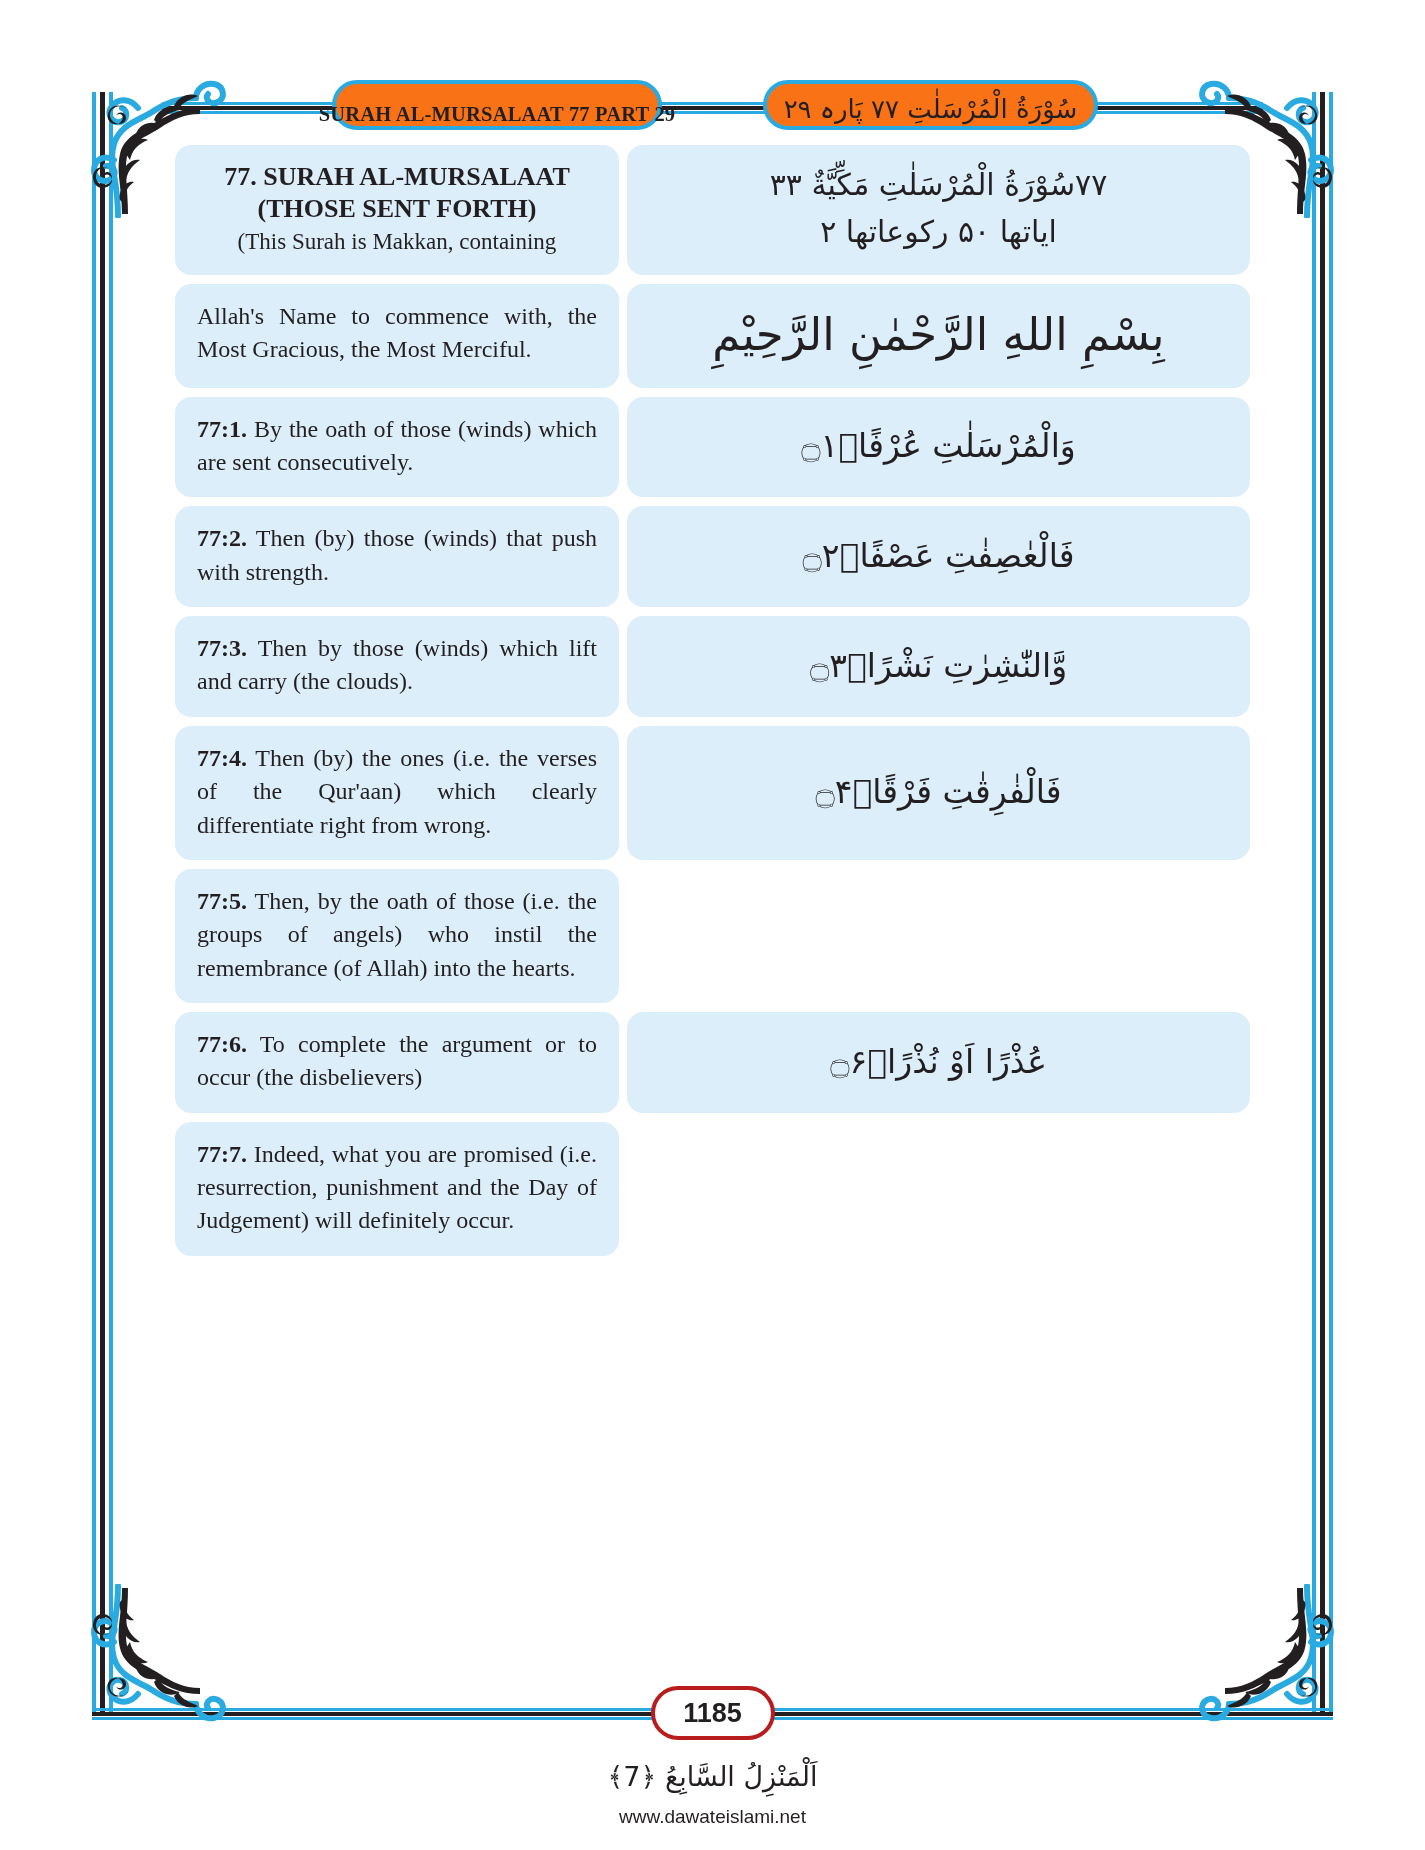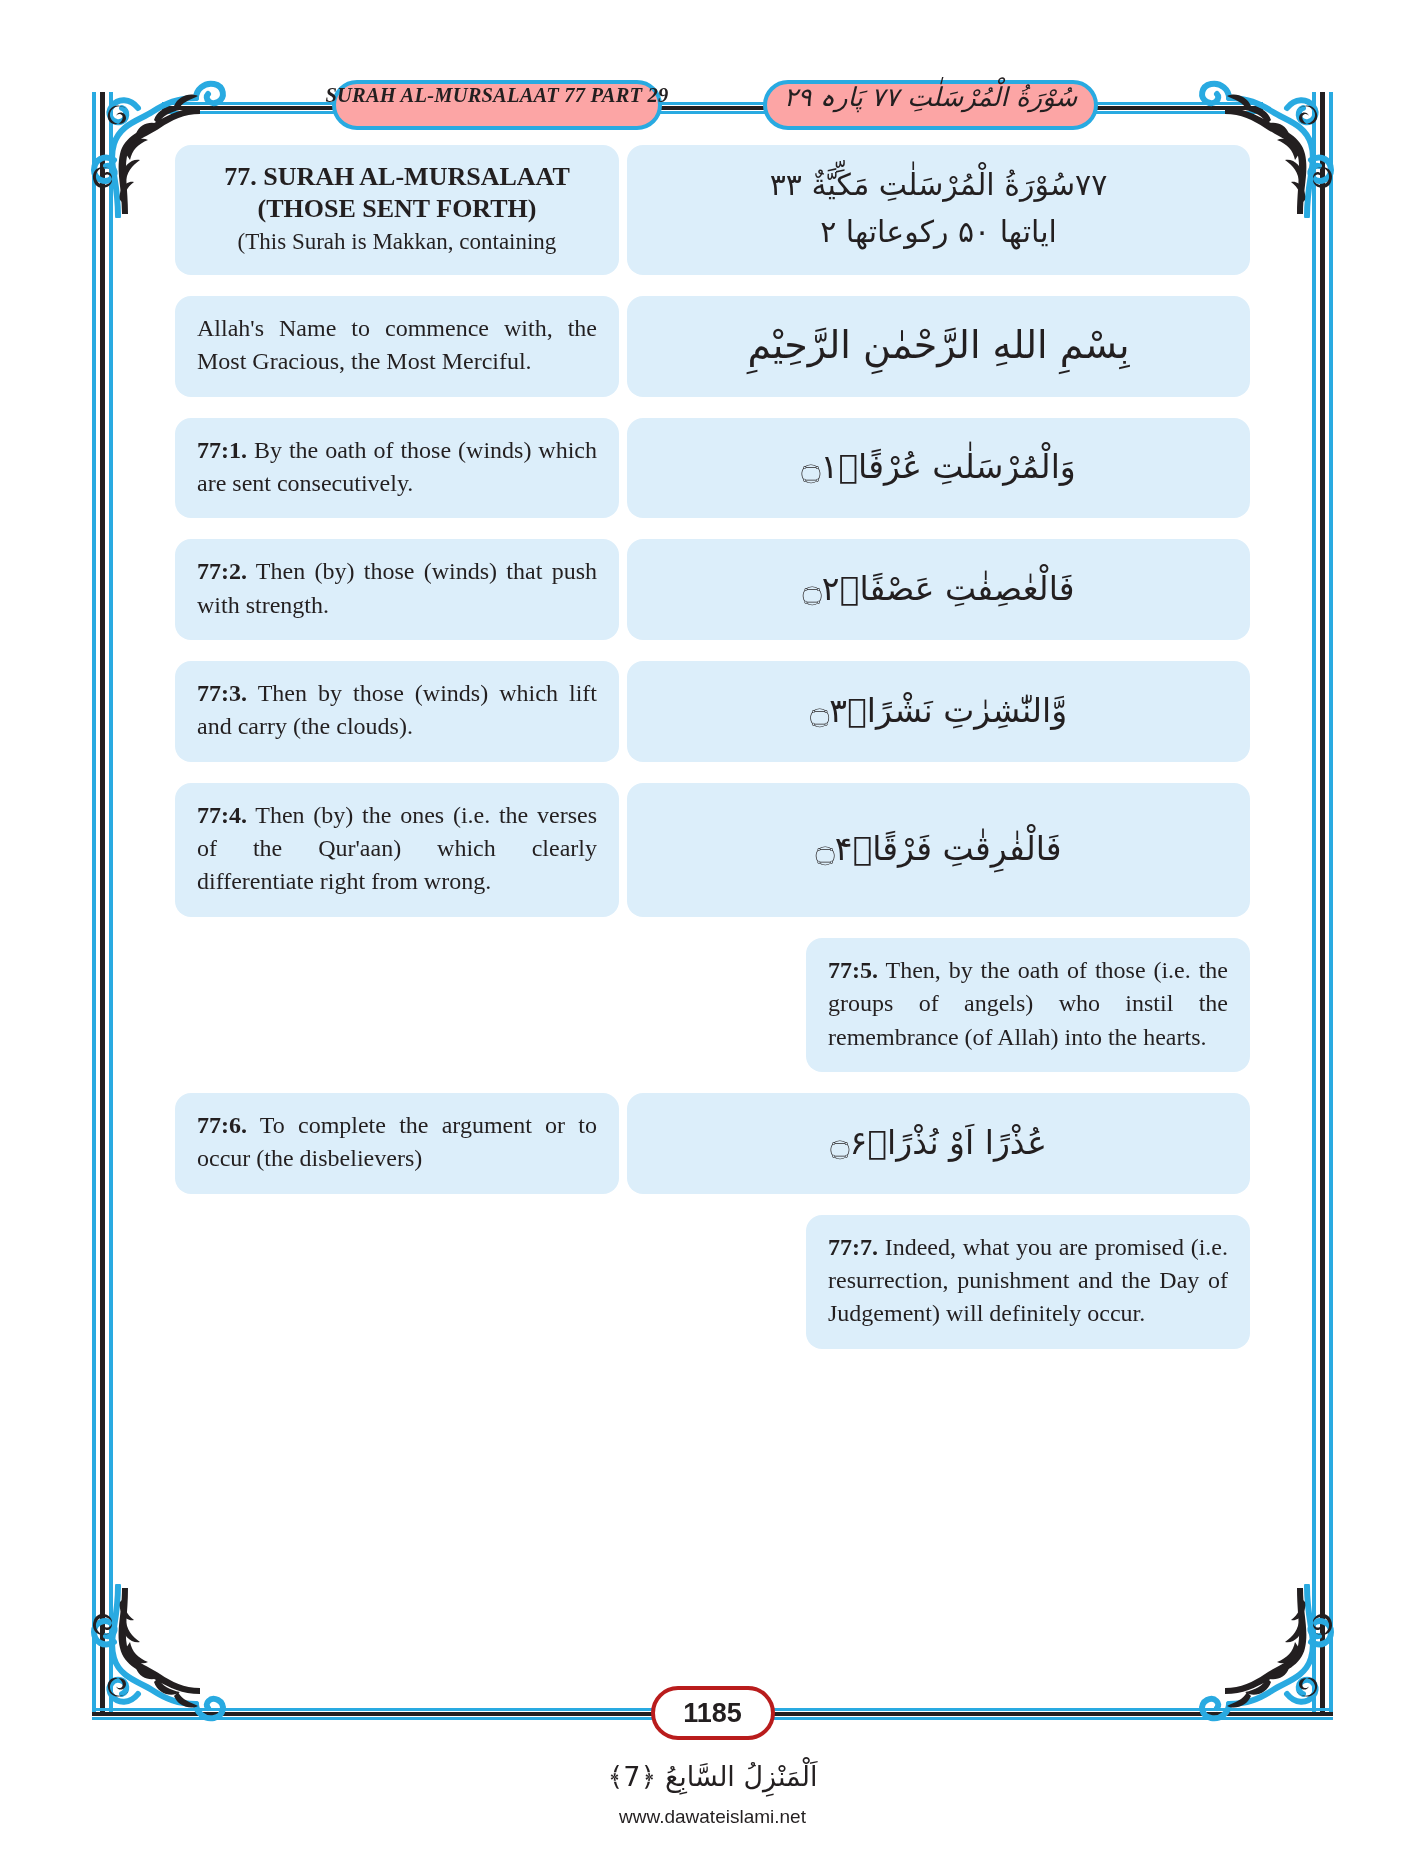--- a/index.html
+++ b/index.html
@@ -66,28 +66,27 @@
   }
   .hdr-rule .l-dark {
     position:absolute; left:0; right:0; top:4px; height:4px; background:#231F20;
   }
   .hdr-rule .l-blue-bot {
     position:absolute; left:0; right:0; top:9px; height:3px; background:#29AAE1;
   }
 
   .pill {
     position:absolute;
-    background:#fca5a5;
+    background:#f97316;
     border: 4px solid #29AAE1;
     border-radius: 40px;
     display:flex;
-    align-items:flex-start;
+    align-items:flex-end;
     justify-content:center;
     z-index: 5;
-    font-style: italic;
   }
   .pill-left {
     left: 240px;
     top: 4px;
     width: 330px;
     height: 50px;
   }
   .pill-left span {
     font-family: "Liberation Serif", serif;
     font-weight: bold;
@@ -129,22 +128,21 @@
   .content {
     position:absolute;
     left: 175px;
     right: 175px;
     top: 145px;
     bottom: 175px;
   }
   .row {
     display:flex;
     gap: 8px;
-    margin-bottom: 21px;
-    justify-content: flex-end;
+    margin-bottom: 9px;
   }
   .cell {
     background:#DCEEFA;
     border-radius: 16px;
     padding: 16px 22px 18px 22px;
   }
   .cell-en {
     width: 444px;
     flex: 0 0 444px;
   }
@@ -188,21 +186,21 @@
   .ar-text {
     direction: rtl;
     font-family: "DejaVu Sans", sans-serif;
     color:#231F20;
     text-align:center;
     width:100%;
     line-height: 1.55;
   }
   .ar-head { font-size: 30px; }
   .ar-head .line2 { display:block; }
-  .ar-bism { font-size: 38px; }
+  .ar-bism { font-size: 45px; }
   .ar-verse { font-size: 33px; }
 
   
   .footer-band {
     position:absolute;
     left: 92px; right: 92px;
     bottom: 108px;
     height: 56px;
   }
   .ftr-rule {

